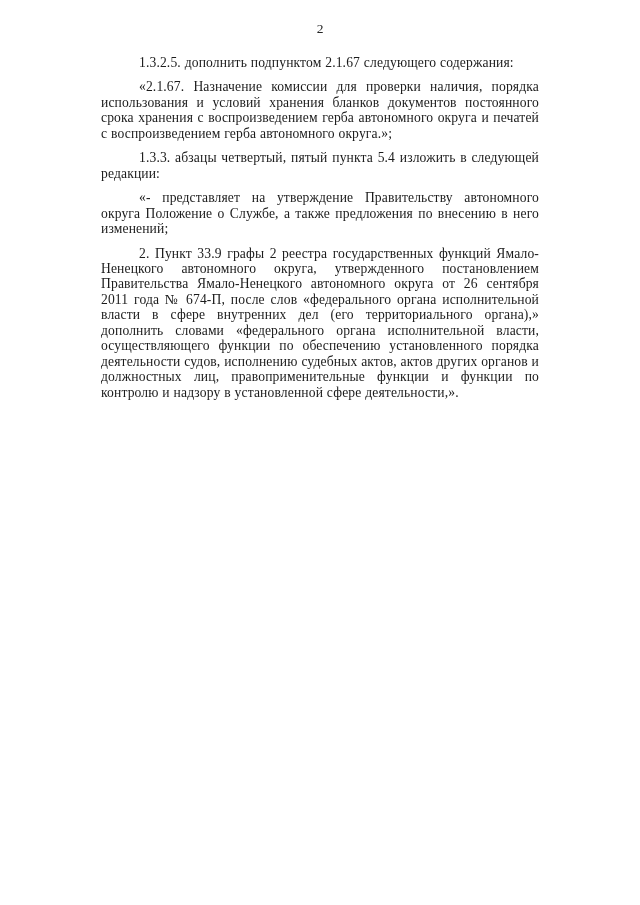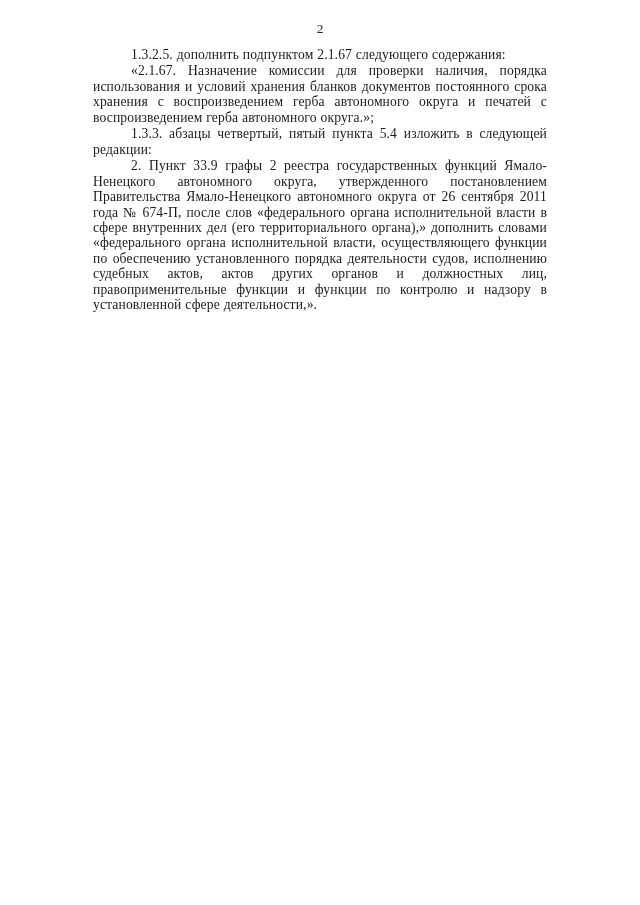--- a/index.html
+++ b/index.html
@@ -34,21 +34,21 @@
     line-height: 15px;
     color: #232323;
   }
   .body-text {
     position: absolute;
     left: 92px;
     top: 46px;
     width: 456px;
   }
   p.para {
-    margin: 1px;
+    margin: 9px;
     padding: 0;
     font-size: 13.6px;
     line-height: 15.45px;
     text-align: justify;
     text-justify: inter-word;
     text-indent: 38px;
     color: #1b1b1b;
     letter-spacing: 0.01em;
     word-spacing: 0.02em;
   }
@@ -62,19 +62,20 @@
   <div class="page-number">2</div>
 
   <div class="body-text">
 
     <p class="para">1.3.2.5. дополнить подпунктом 2.1.67 следующего содержания:</p>
 
     <p class="para">«2.1.67. Назначение комиссии для проверки наличия, порядка использования и условий хранения бланков документов постоянного срока хранения с воспроизведением герба автономного округа и печатей с воспроизведением герба автономного округа.»;</p>
 
     <p class="para">1.3.3. абзацы четвертый, пятый пункта 5.4 изложить в следующей редакции:</p>
 
+    <p class="para">«- представляет на утверждение Правительству автономного округа Положение о Службе, а также предложения по внесению в него изменений;</p>
 
 
     <p class="para">2. Пункт 33.9 графы 2 реестра государственных функций Ямало-Ненецкого автономного округа, утвержденного постановлением Правительства Ямало-Ненецкого автономного округа от 26 сентября 2011 года № 674-П, после слов «федерального органа исполнительной власти в сфере внутренних дел (его территориального органа),» дополнить словами «федерального органа исполнительной власти, осуществляющего функции по обеспечению установленного порядка деятельности судов, исполнению судебных актов, актов других органов и должностных лиц, правоприменительные функции и функции по контролю и надзору в установленной сфере деятельности,».</p>
 
   </div>
 
 </div>
 
 </body></html>

